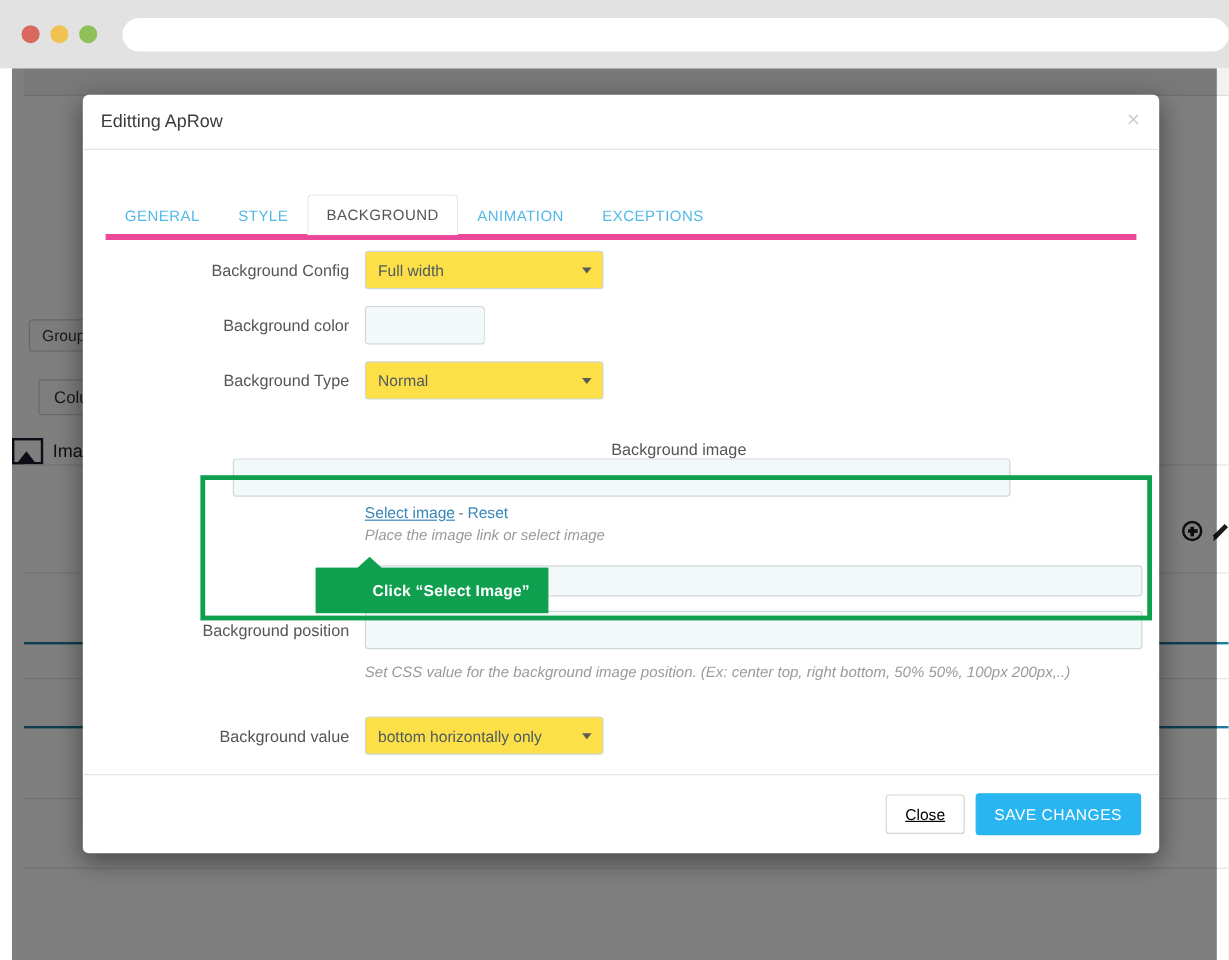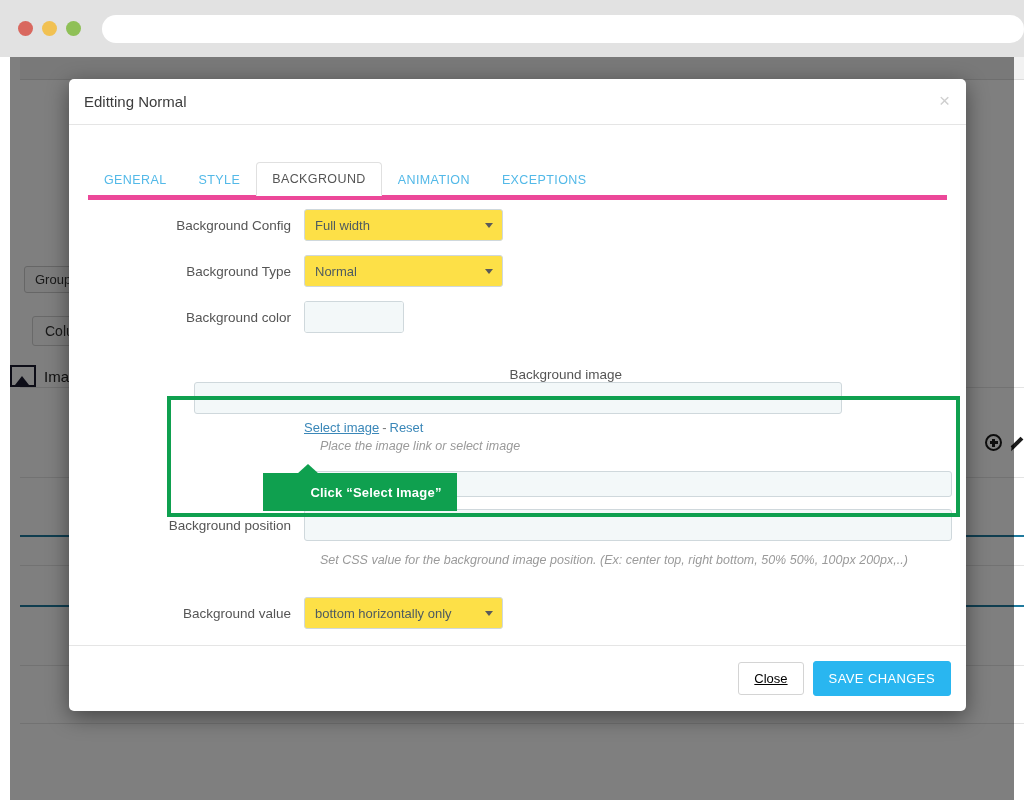--- a/index.html
+++ b/index.html
@@ -295,21 +295,20 @@
     font-size: 13px;
     padding: 0 10px;
     box-sizing: border-box;
     color: #4e5b60;
     font-family: "Liberation Sans", sans-serif;
   }
   .help-text {
     font-size: 12.5px;
     color: #9a9a9a;
     font-style: italic;
-    margin-left: 16px;
   }
   .link {
     font-size: 13px;
     color: #3a87b8;
     cursor: pointer;
   }
   .link.underlined { text-decoration: underline; }
   .link-sep { font-size: 13px; color: #777; margin: 0 3px; }
 
   
@@ -427,21 +426,21 @@
       <span class="icon-pencil"></span>
     </div>
   </div>
 </div>
 
 <div class="overlay"></div>
 
 <div class="modal">
 
   <div class="modal-header">
-    <div class="modal-title">Editting Normal</div>
+    <div class="modal-title">Editting ApRow</div>
     <button class="modal-close">×</button>
   </div>
 
   <div class="tabs">
     <div class="tab">GENERAL</div>
     <div class="tab">STYLE</div>
     <div class="tab active">BACKGROUND</div>
     <div class="tab">ANIMATION</div>
     <div class="tab">EXCEPTIONS</div>
   </div>
@@ -450,32 +449,32 @@
 
     <div class="form-row" style="margin-top:4px;">
       <div class="form-label">Background Config</div>
       <div class="ctrl-select">
         <span>Full width</span>
         <span class="sel-caret"></span>
       </div>
     </div>
 
     <div class="form-row" style="margin-top:14px;">
+      <div class="form-label">Background color</div>
+      <div class="color-wrap">
+        <input class="color-input" type="text" value="" style="">
+
+      </div>
+    </div>
+
+    <div class="form-row" style="margin-top:14px;">
       <div class="form-label">Background Type</div>
       <div class="ctrl-select">
         <span>Normal</span>
         <span class="sel-caret"></span>
-      </div>
-    </div>
-
-    <div class="form-row" style="margin-top:14px;">
-      <div class="form-label">Background color</div>
-      <div class="color-wrap">
-        <input class="color-input" type="text" value="" style="">
-
       </div>
     </div>
 
     <div class="form-row" style="margin-top:34px;flex-direction:column;">
       <div class="form-label">Background image</div>
       <input class="text-input" type="text" style="width: 648px;" value="">
     </div>
     <div class="form-row" style="margin-top:-6px;margin-bottom:4px;">
       <div class="form-label"></div>
       <span class="link underlined">Select image</span>

